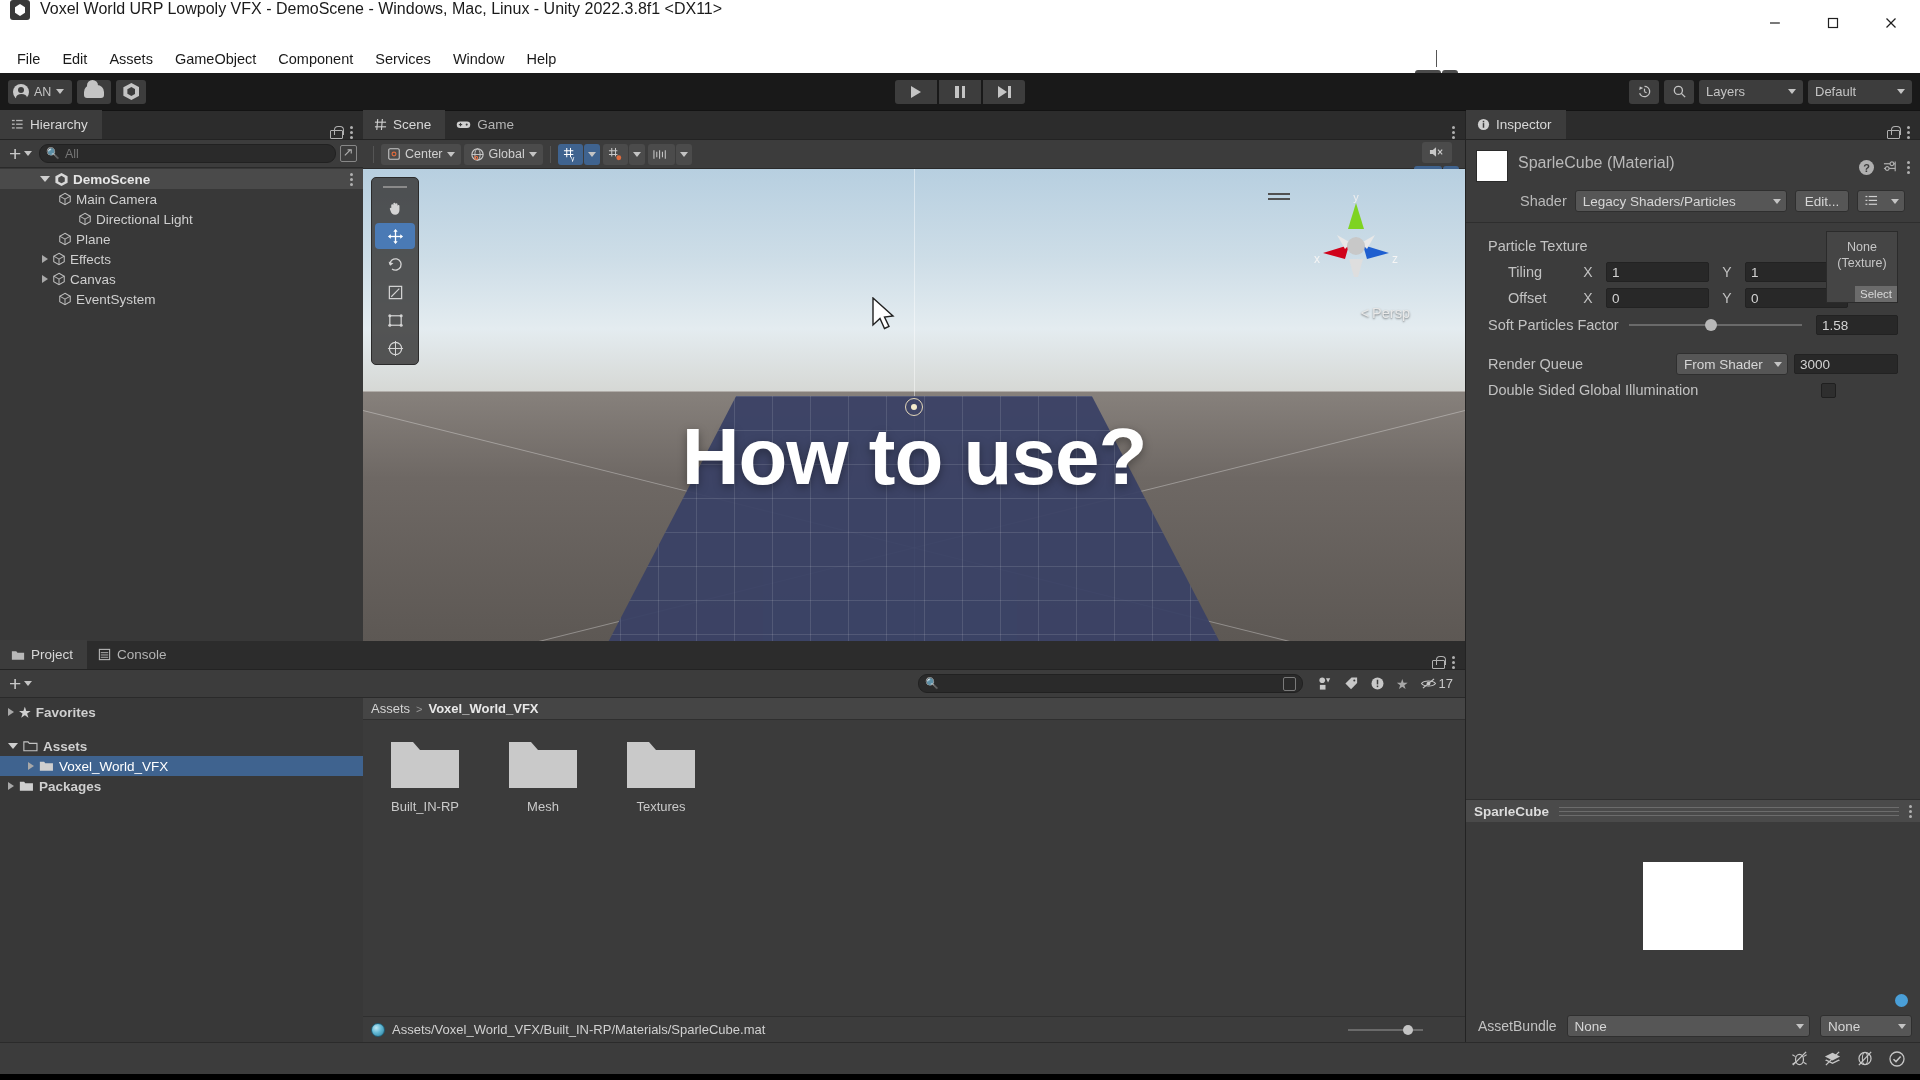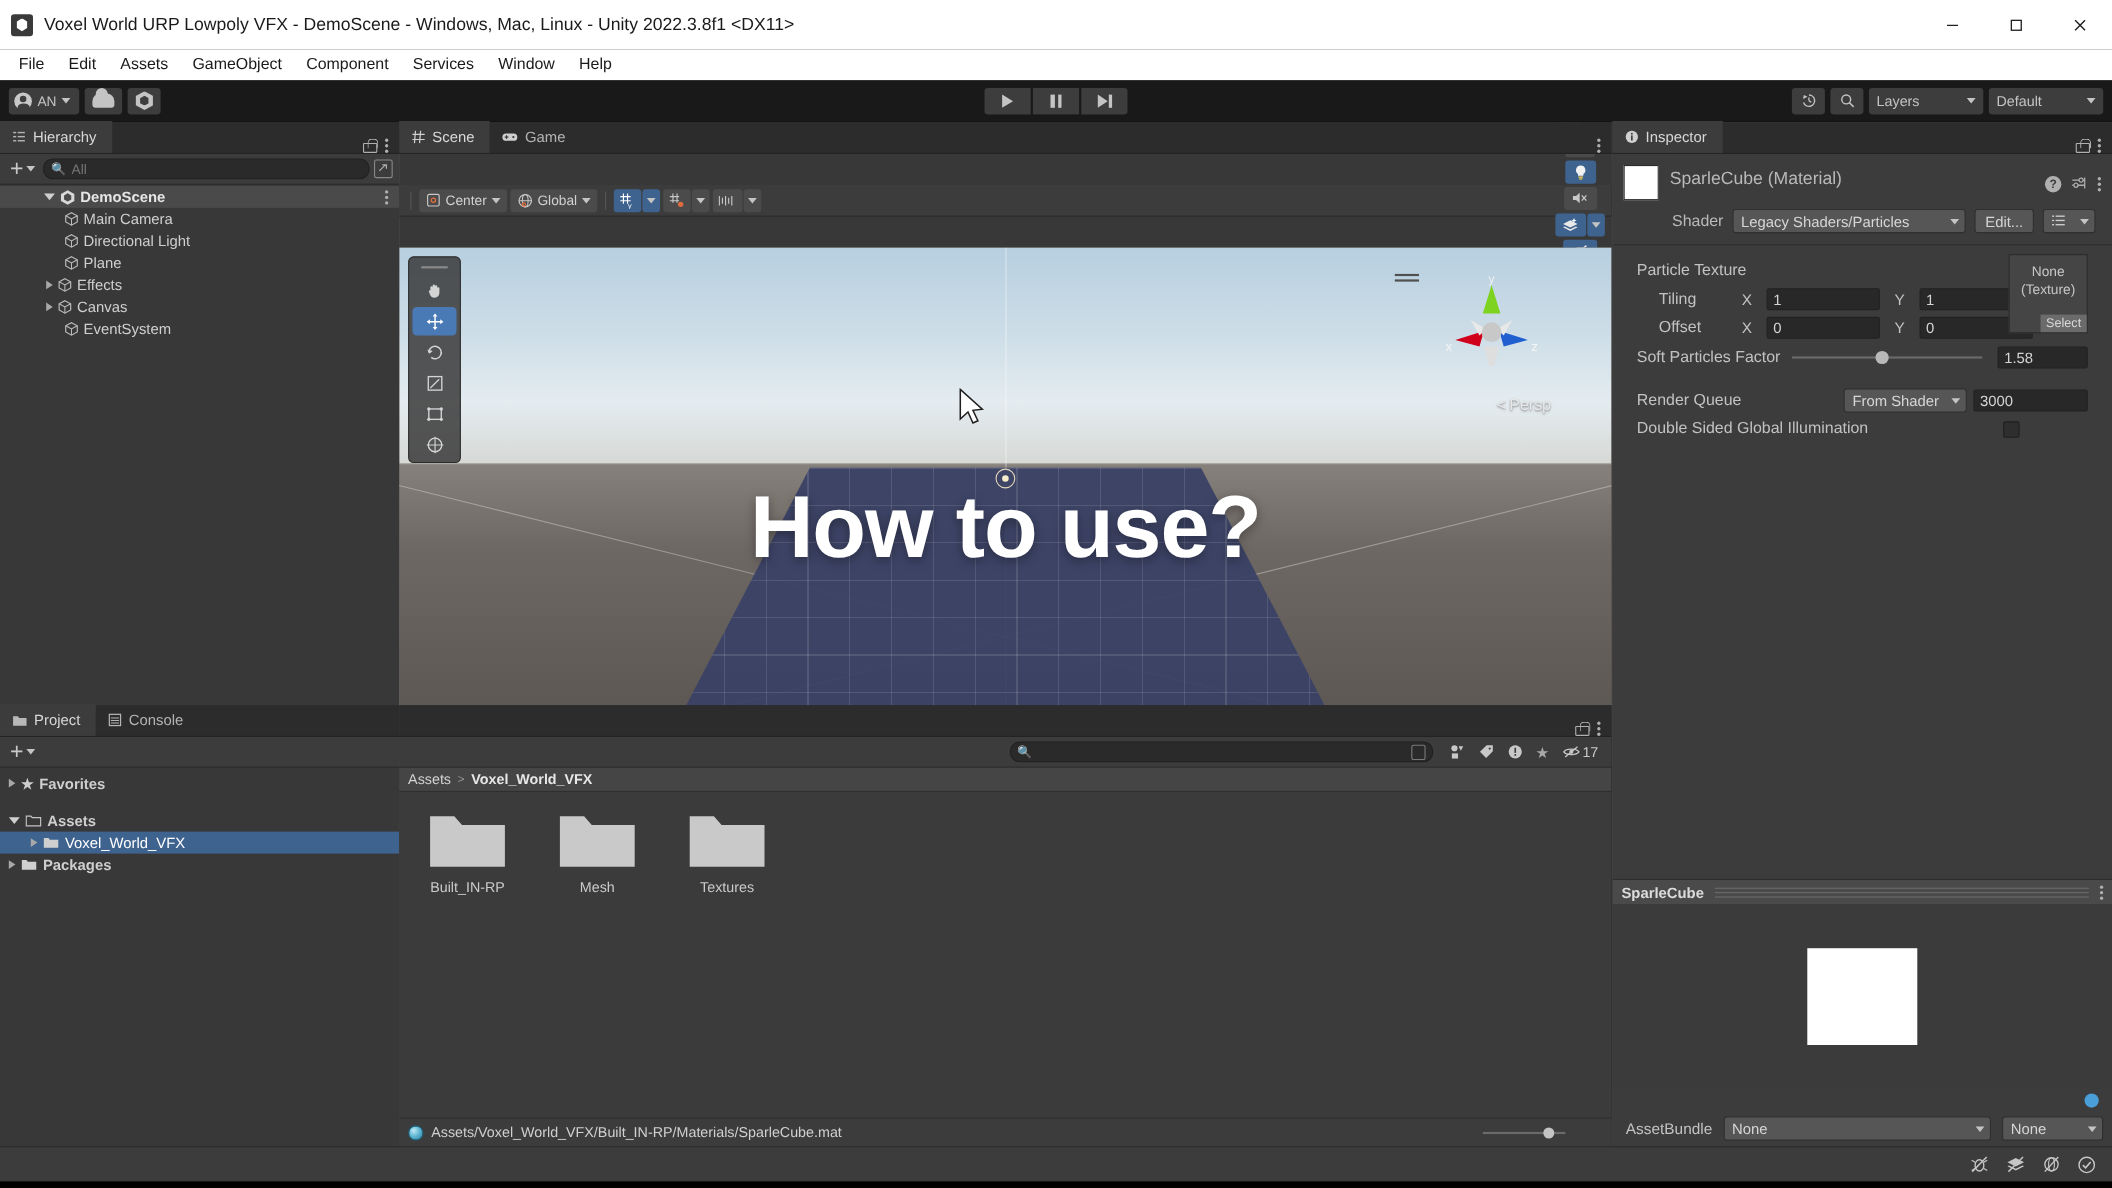--- a/index.html
+++ b/index.html
@@ -6,21 +6,21 @@
   html, body {
     width: 1920px; height: 1080px;
     background: #1a1a1a; overflow: hidden;
     font-family: "Liberation Sans", sans-serif;
     -webkit-font-smoothing: antialiased;
   }
   .app { width: 1920px; height: 1080px; display: flex; flex-direction: column; background: #383838; }
 
   
   .titlebar {
-    height: 45px; background: #ffffff; display: flex; align-items: center;
+    height: 45px; background: #ffffff; display: flex; 
     flex: 0 0 45px; position: relative;
   }
   .titlebar-icon {
     width: 20px; height: 20px; margin-left: 10px; margin-right: 10px;
     border-radius: 3px; background: #3a3a3a; position: relative; flex: 0 0 20px;
   }
   .titlebar-icon::after {
     content: ""; position: absolute; left: 5px; top: 4px; width: 10px; height: 12px;
     background: #ffffff;
     clip-path: polygon(50% 0%, 100% 27%, 100% 73%, 50% 100%, 0% 73%, 0% 27%);
@@ -478,21 +478,21 @@
           </div>
 
           <div class="hrow" style="padding-left:48px;">
             <span class="arrow none"></span>
             <svg class="cube-ic" viewBox="0 0 16 16">
               <path d="M8 1.5 L14 4.8 L14 11.2 L8 14.5 L2 11.2 L2 4.8 Z" fill="none" stroke="#bdbdbd" stroke-width="1.2"></path>
               <path d="M2 4.8 L8 8.1 L14 4.8 M8 8.1 L8 14.5" fill="none" stroke="#bdbdbd" stroke-width="1.1"></path>
             </svg>
             <span>Main Camera</span>
           </div>
-          <div class="hrow" style="padding-left:48px;">
+          <div class="hrow" style="padding-left:68px;">
             <span class="arrow none"></span>
             <svg class="cube-ic" viewBox="0 0 16 16">
               <path d="M8 1.5 L14 4.8 L14 11.2 L8 14.5 L2 11.2 L2 4.8 Z" fill="none" stroke="#bdbdbd" stroke-width="1.2"></path>
               <path d="M2 4.8 L8 8.1 L14 4.8 M8 8.1 L8 14.5" fill="none" stroke="#bdbdbd" stroke-width="1.1"></path>
             </svg>
             <span>Directional Light</span>
           </div>
           <div class="hrow" style="padding-left:48px;">
             <span class="arrow none"></span>
             <svg class="cube-ic" viewBox="0 0 16 16">
@@ -581,21 +581,21 @@
               <path d="M0.8 2 h4.6 l1.3 1.6 H15 v8 H0.8 Z" fill="#cfcfcf"></path>
             </svg>
             <span>Packages</span>
           </div>
         </div>
       </div>
     </div>
 
     <div class="col-mid">
 
-      <div class="panel" style="height:530px; flex:0 0 530px;gap:28px;">
+      <div class="panel" style="height:530px; flex:0 0 530px;">
         <div class="panel-tabs">
           <div class="ptab active">
             <svg width="13" height="13" viewBox="0 0 14 14">
               <line x1="4" y1="1" x2="3" y2="13" stroke="#d0d0d0" stroke-width="1.2"></line>
               <line x1="9" y1="1" x2="8" y2="13" stroke="#d0d0d0" stroke-width="1.2"></line>
               <line x1="1" y1="4.5" x2="13" y2="4.5" stroke="#d0d0d0" stroke-width="1.2"></line>
               <line x1="1" y1="9.5" x2="13" y2="9.5" stroke="#d0d0d0" stroke-width="1.2"></line>
             </svg>
             <span>Scene</span>
           </div>

